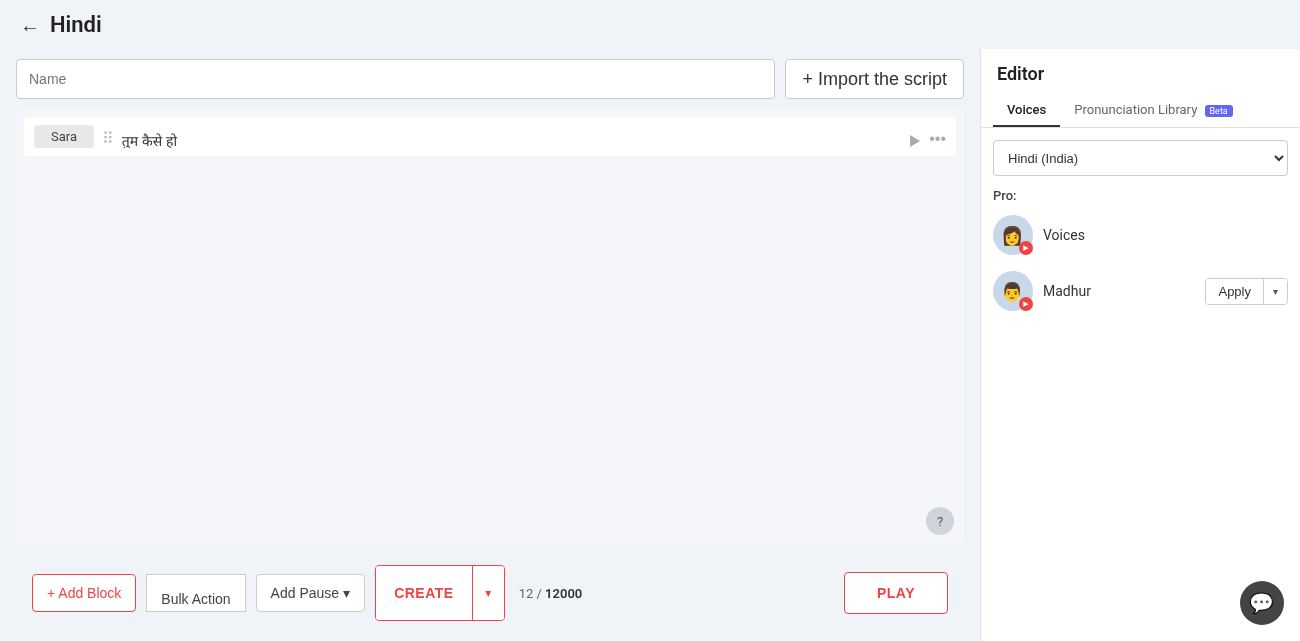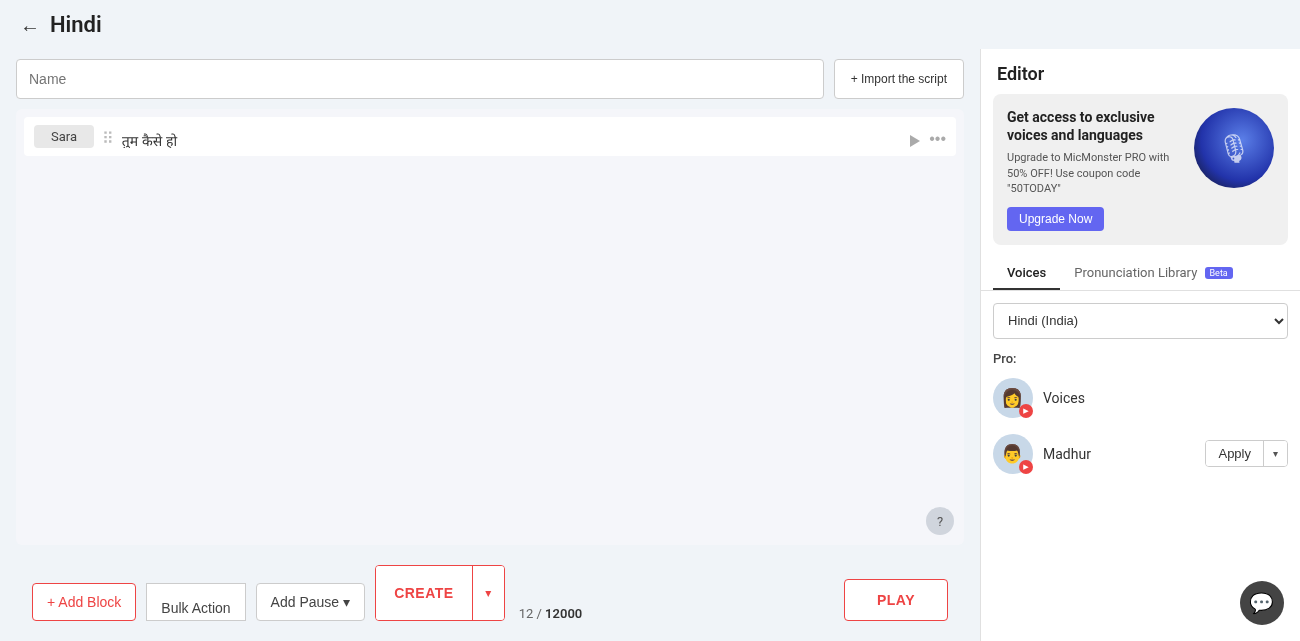--- a/index.html
+++ b/index.html
@@ -65,21 +65,21 @@
       background: #fff;
       color: #999;
       outline: none;
     }
     .import-btn {
       height: 40px;
       padding: 0 16px;
       border: 1px solid #ccc;
       border-radius: 4px;
       background: #fff;
-      font-size: 12px;
+      font-size: 18px;
       color: #333;
       cursor: pointer;
       white-space: nowrap;
     }
 
     
     .script-area {
       flex: 1;
       background: #f5f6fa;
       border-radius: 6px;
@@ -153,21 +153,21 @@
       justify-content: center;
       font-size: 13px;
       color: #555;
       cursor: pointer;
     }
 
     
     .bottom-toolbar {
       padding: 10px 16px;
       display: flex;
-      align-items: flex-end;
+      align-items: center;
       gap: 10px;
       background: #f0f4f8;
     }
     .add-block-btn {
       height: 38px;
       padding: 0 14px;
       border: 1px solid #e44;
       border-radius: 4px;
       background: #fff;
       color: #e44;
@@ -501,30 +501,20 @@
       <span class="spacer"></span>
 
       <button class="play-btn">PLAY</button>
     </div>
 
   </div>
 
   <div class="right-panel">
     <div class="editor-title">Editor</div>
 
-    <div class="promo-card">
-      <div class="promo-text">
-        <div class="promo-title">Get access to exclusive voices and languages</div>
-        <div class="promo-desc">Upgrade to MicMonster PRO with 50% OFF! Use coupon code "50TODAY"</div>
-        <button class="upgrade-btn">Upgrade Now</button>
-      </div>
-      <div class="promo-img">
-        <span class="mic-icon">🎙</span>
-      </div>
-    </div>
 
     <div class="editor-tabs">
       <div class="editor-tab active">
         <span>Voices</span>
       </div>
       <div class="editor-tab">
         <span>Pronunciation Library</span>
         <span class="beta-badge">Beta</span>
       </div>
     </div>

